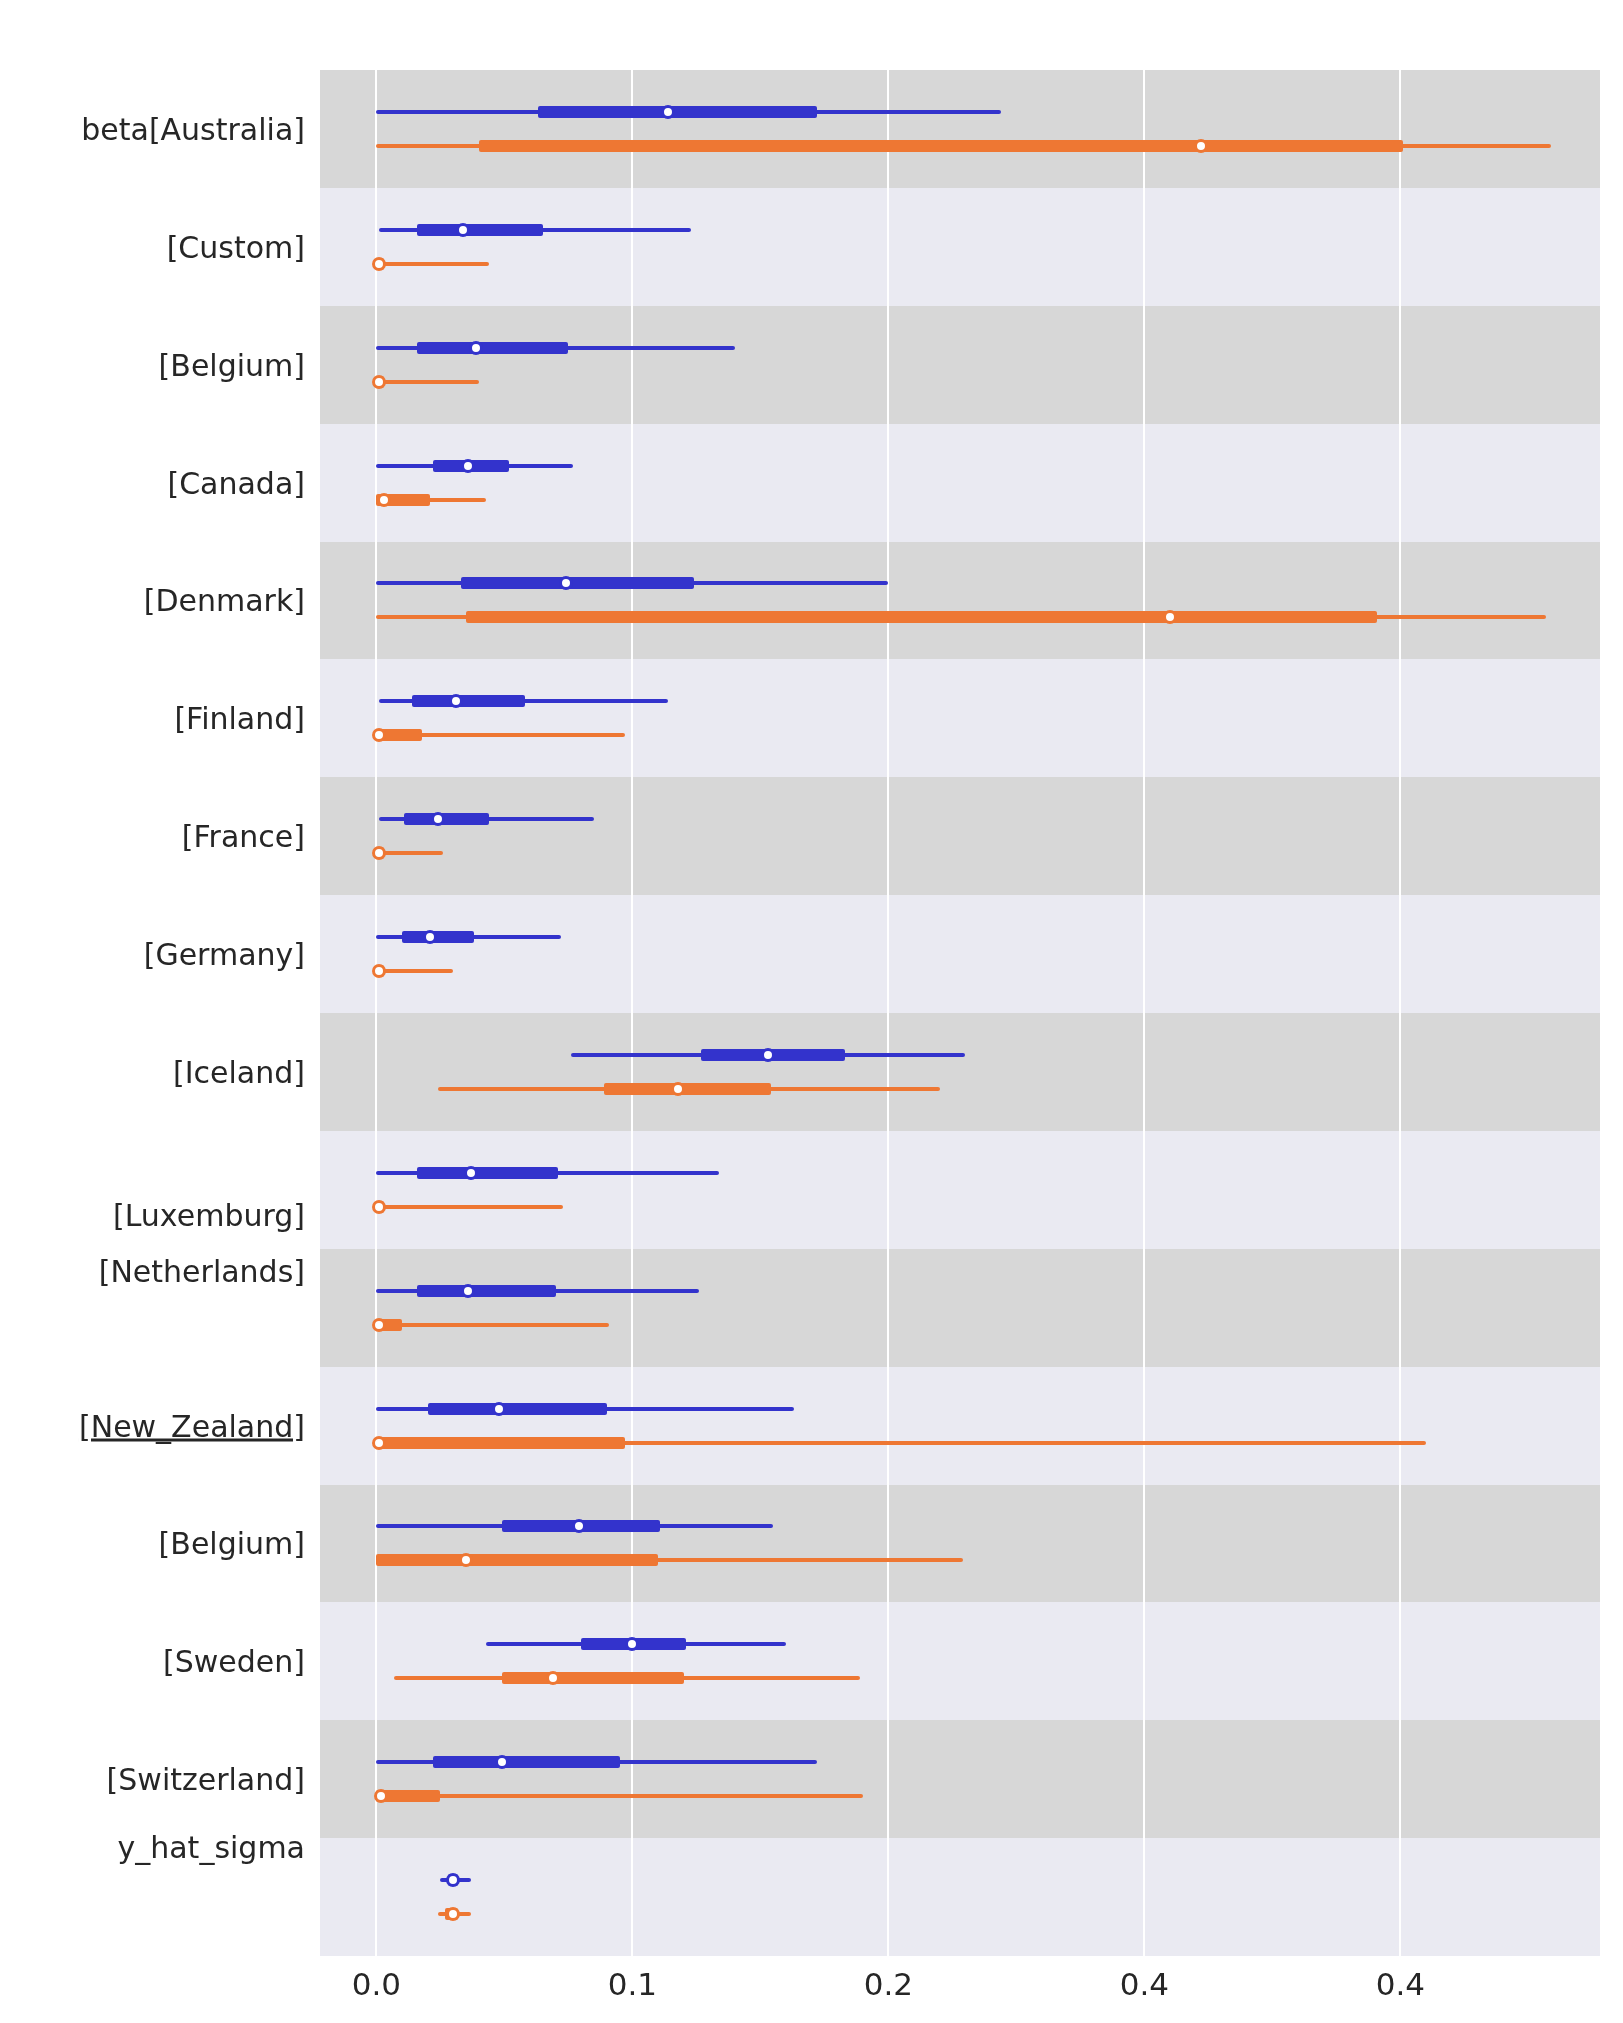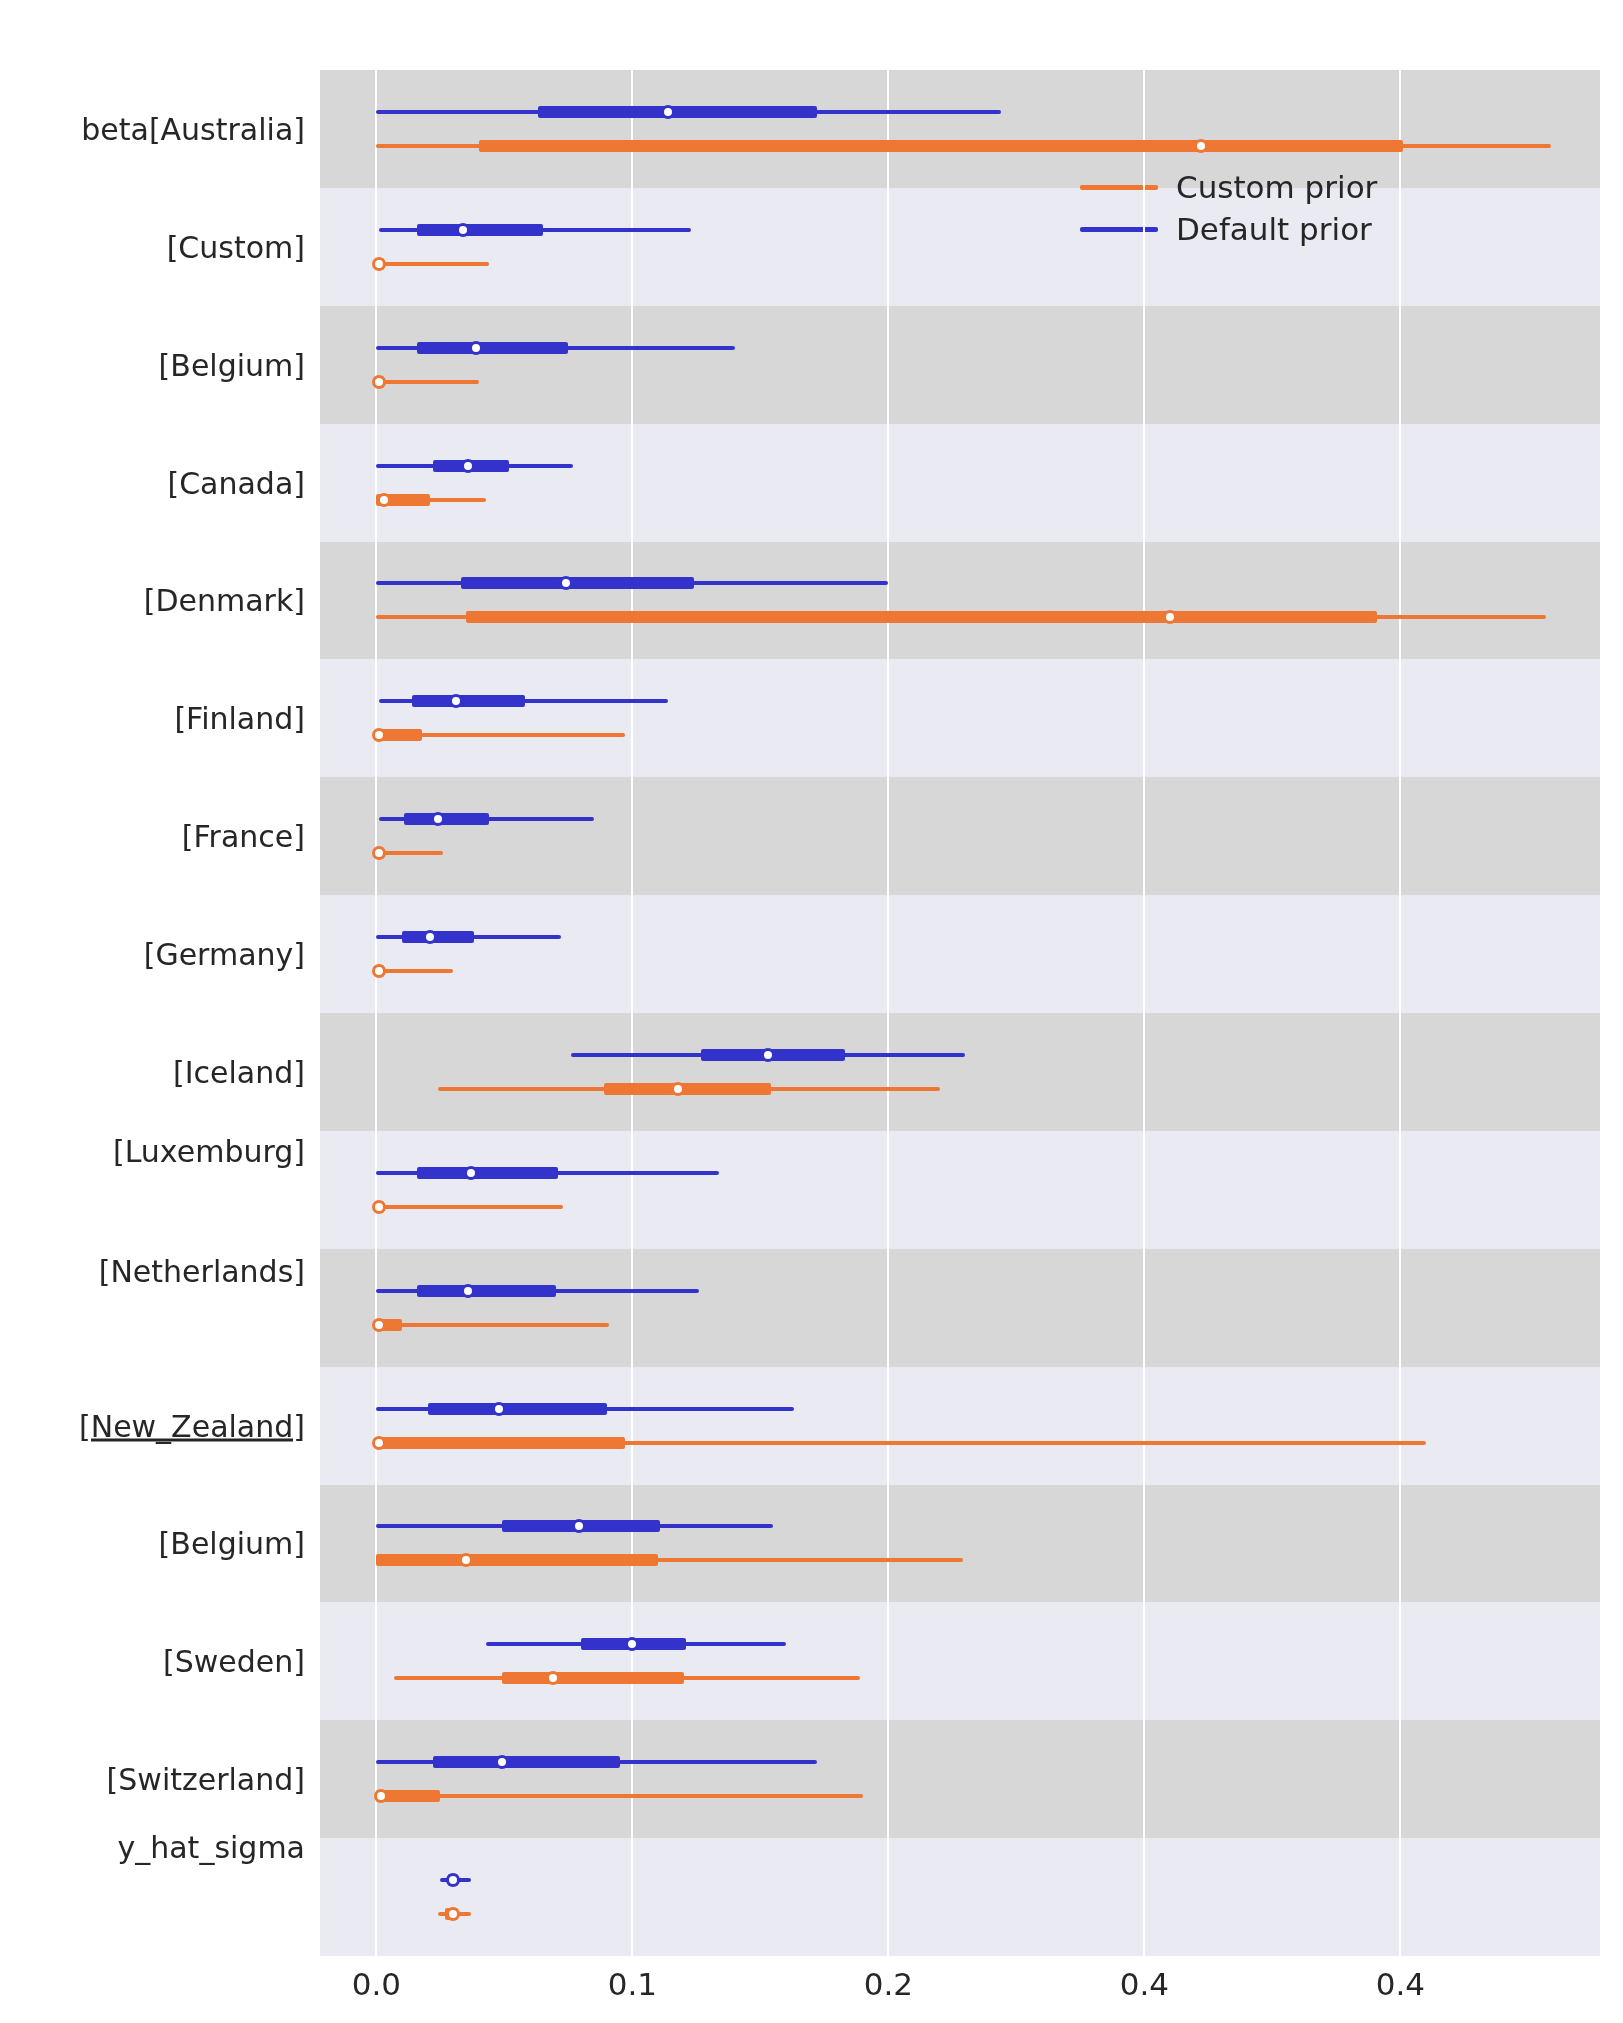--- a/index.html
+++ b/index.html
@@ -139,30 +139,20 @@
       <div class="band shade" style="top: 943px; height: 117.875px;"></div>
       <div class="band" style="top: 825.125px; height: 117.875px;"></div>
       <div class="band shade" style="top: 707.25px; height: 117.875px;"></div>
       <div class="band" style="top: 589.375px; height: 117.875px;"></div>
       <div class="band shade" style="top: 471.5px; height: 117.875px;"></div>
       <div class="band" style="top: 353.625px; height: 117.875px;"></div>
       <div class="band shade" style="top: 235.75px; height: 117.875px;"></div>
       <div class="band" style="top: 117.875px; height: 117.875px;"></div>
       <div class="band shade" style="top: 0px; height: 117.875px;"></div>
 
-    <div id="legend">
-        <div class="legend-row">
-          <div class="legend-swatch" style="background: rgb(238, 119, 51);"></div>
-          <div class="legend-text">Custom prior</div>
-        </div>
-        <div class="legend-row">
-          <div class="legend-swatch" style="background: rgb(51, 51, 204);"></div>
-          <div class="legend-text">Default prior</div>
-        </div>
-      </div>
   <div class="gridline" style="left: 55.32px;"></div>
       <div class="gridline" style="left: 311.32px;"></div>
       <div class="gridline" style="left: 567.32px;"></div>
       <div class="gridline" style="left: 823.32px;"></div>
       <div class="gridline" style="left: 1079.32px;"></div>
       <div class="hdi-thin" style="left: 56.32px; width: 624.64px; top: 41.9375px; background: rgb(51, 51, 204);"></div>
       <div class="hdi-thick" style="left: 217.6px; width: 279.04px; top: 41.9375px; background: rgb(51, 51, 204);"></div>
       <div class="hdi-point" style="left: 348.16px; top: 41.9375px; border: 3px solid rgb(51, 51, 204);"></div>
       <div class="hdi-thin" style="left: 58.88px; width: 312.32px; top: 159.812px; background: rgb(51, 51, 204);"></div>
       <div class="hdi-thick" style="left: 97.28px; width: 125.44px; top: 159.812px; background: rgb(51, 51, 204);"></div>
@@ -262,21 +252,21 @@
   <div id="ylabels">
       <div class="ylabel" style="top: 128.938px;">beta[Australia]</div>
       <div class="ylabel" style="top: 246.812px;">[Custom]</div>
       <div class="ylabel" style="top: 364.688px;">[Belgium]</div>
       <div class="ylabel" style="top: 482.562px;">[Canada]</div>
       <div class="ylabel" style="top: 600.438px;">[Denmark]</div>
       <div class="ylabel" style="top: 718.312px;">[Finland]</div>
       <div class="ylabel" style="top: 836.188px;">[France]</div>
       <div class="ylabel" style="top: 954.062px;">[Germany]</div>
       <div class="ylabel" style="top: 1071.94px;">[Iceland]</div>
-      <div class="ylabel" style="top: 1151px;">[Luxemburg]</div>
+      <div class="ylabel" style="top: 1215px;">[Luxemburg]</div>
       <div class="ylabel" style="top: 1271px;">[Netherlands]</div>
       <div class="ylabel" style="top: 1425.56px; text-decoration: underline;">[New_Zealand]</div>
       <div class="ylabel" style="top: 1543.44px;">[Belgium]</div>
       <div class="ylabel" style="top: 1661.31px;">[Sweden]</div>
       <div class="ylabel" style="top: 1779.19px;">[Switzerland]</div>
       <div class="ylabel" style="top: 1847px;">y_hat_sigma</div>
     </div>
   <div id="xlabels">
       <div class="xtick" style="left: 376.32px;">0.0</div>
       <div class="xtick" style="left: 632.32px;">0.1</div>

